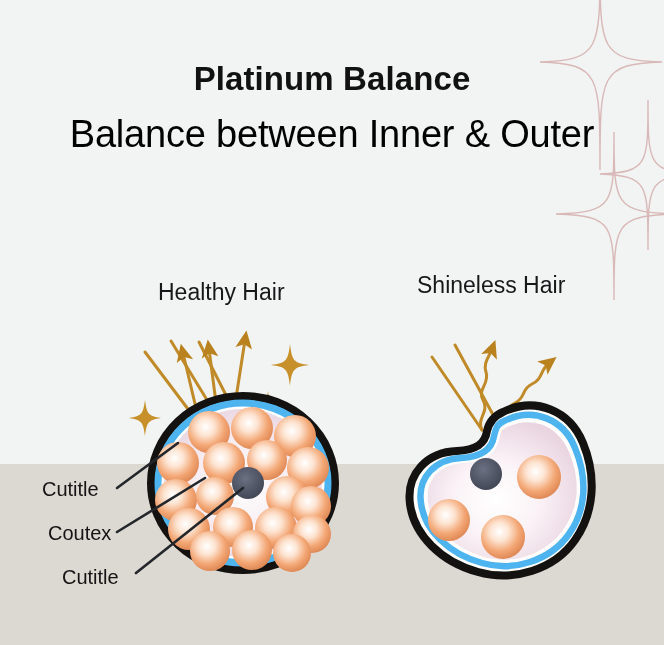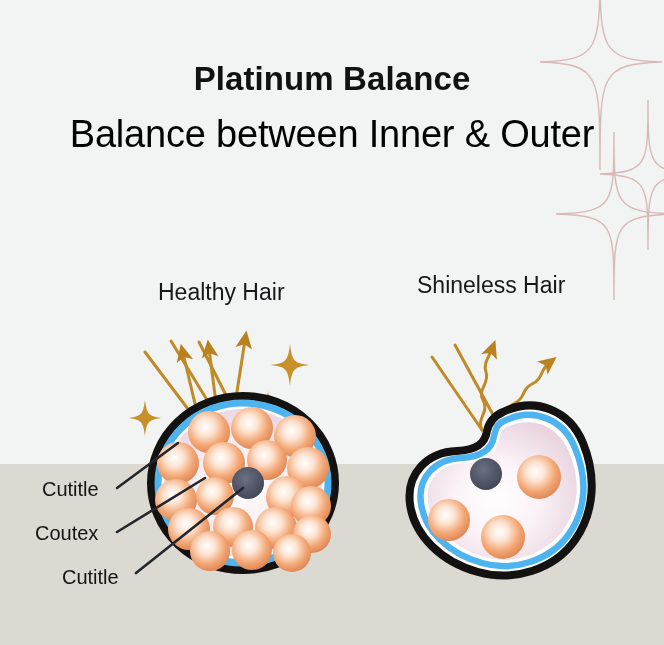--- a/index.html
+++ b/index.html
@@ -73,21 +73,21 @@
     top: 272px;
     text-align: center;
   }
   .anno {
     position: absolute;
     font-size: 20px;
     color: #141414;
     white-space: nowrap;
   }
   #anno-cutitle { left: 42px; top: 478px; }
-  #anno-coutex  { left: 35px; top: 522px; }
+  #anno-coutex  { left: 48px; top: 522px; }
   #anno-medulla { left: 62px; top: 566px; }
 
   .figure-svg {
     position: absolute;
     left: 0;
     top: 0;
   }
 </style>
 </head>
 <body>

